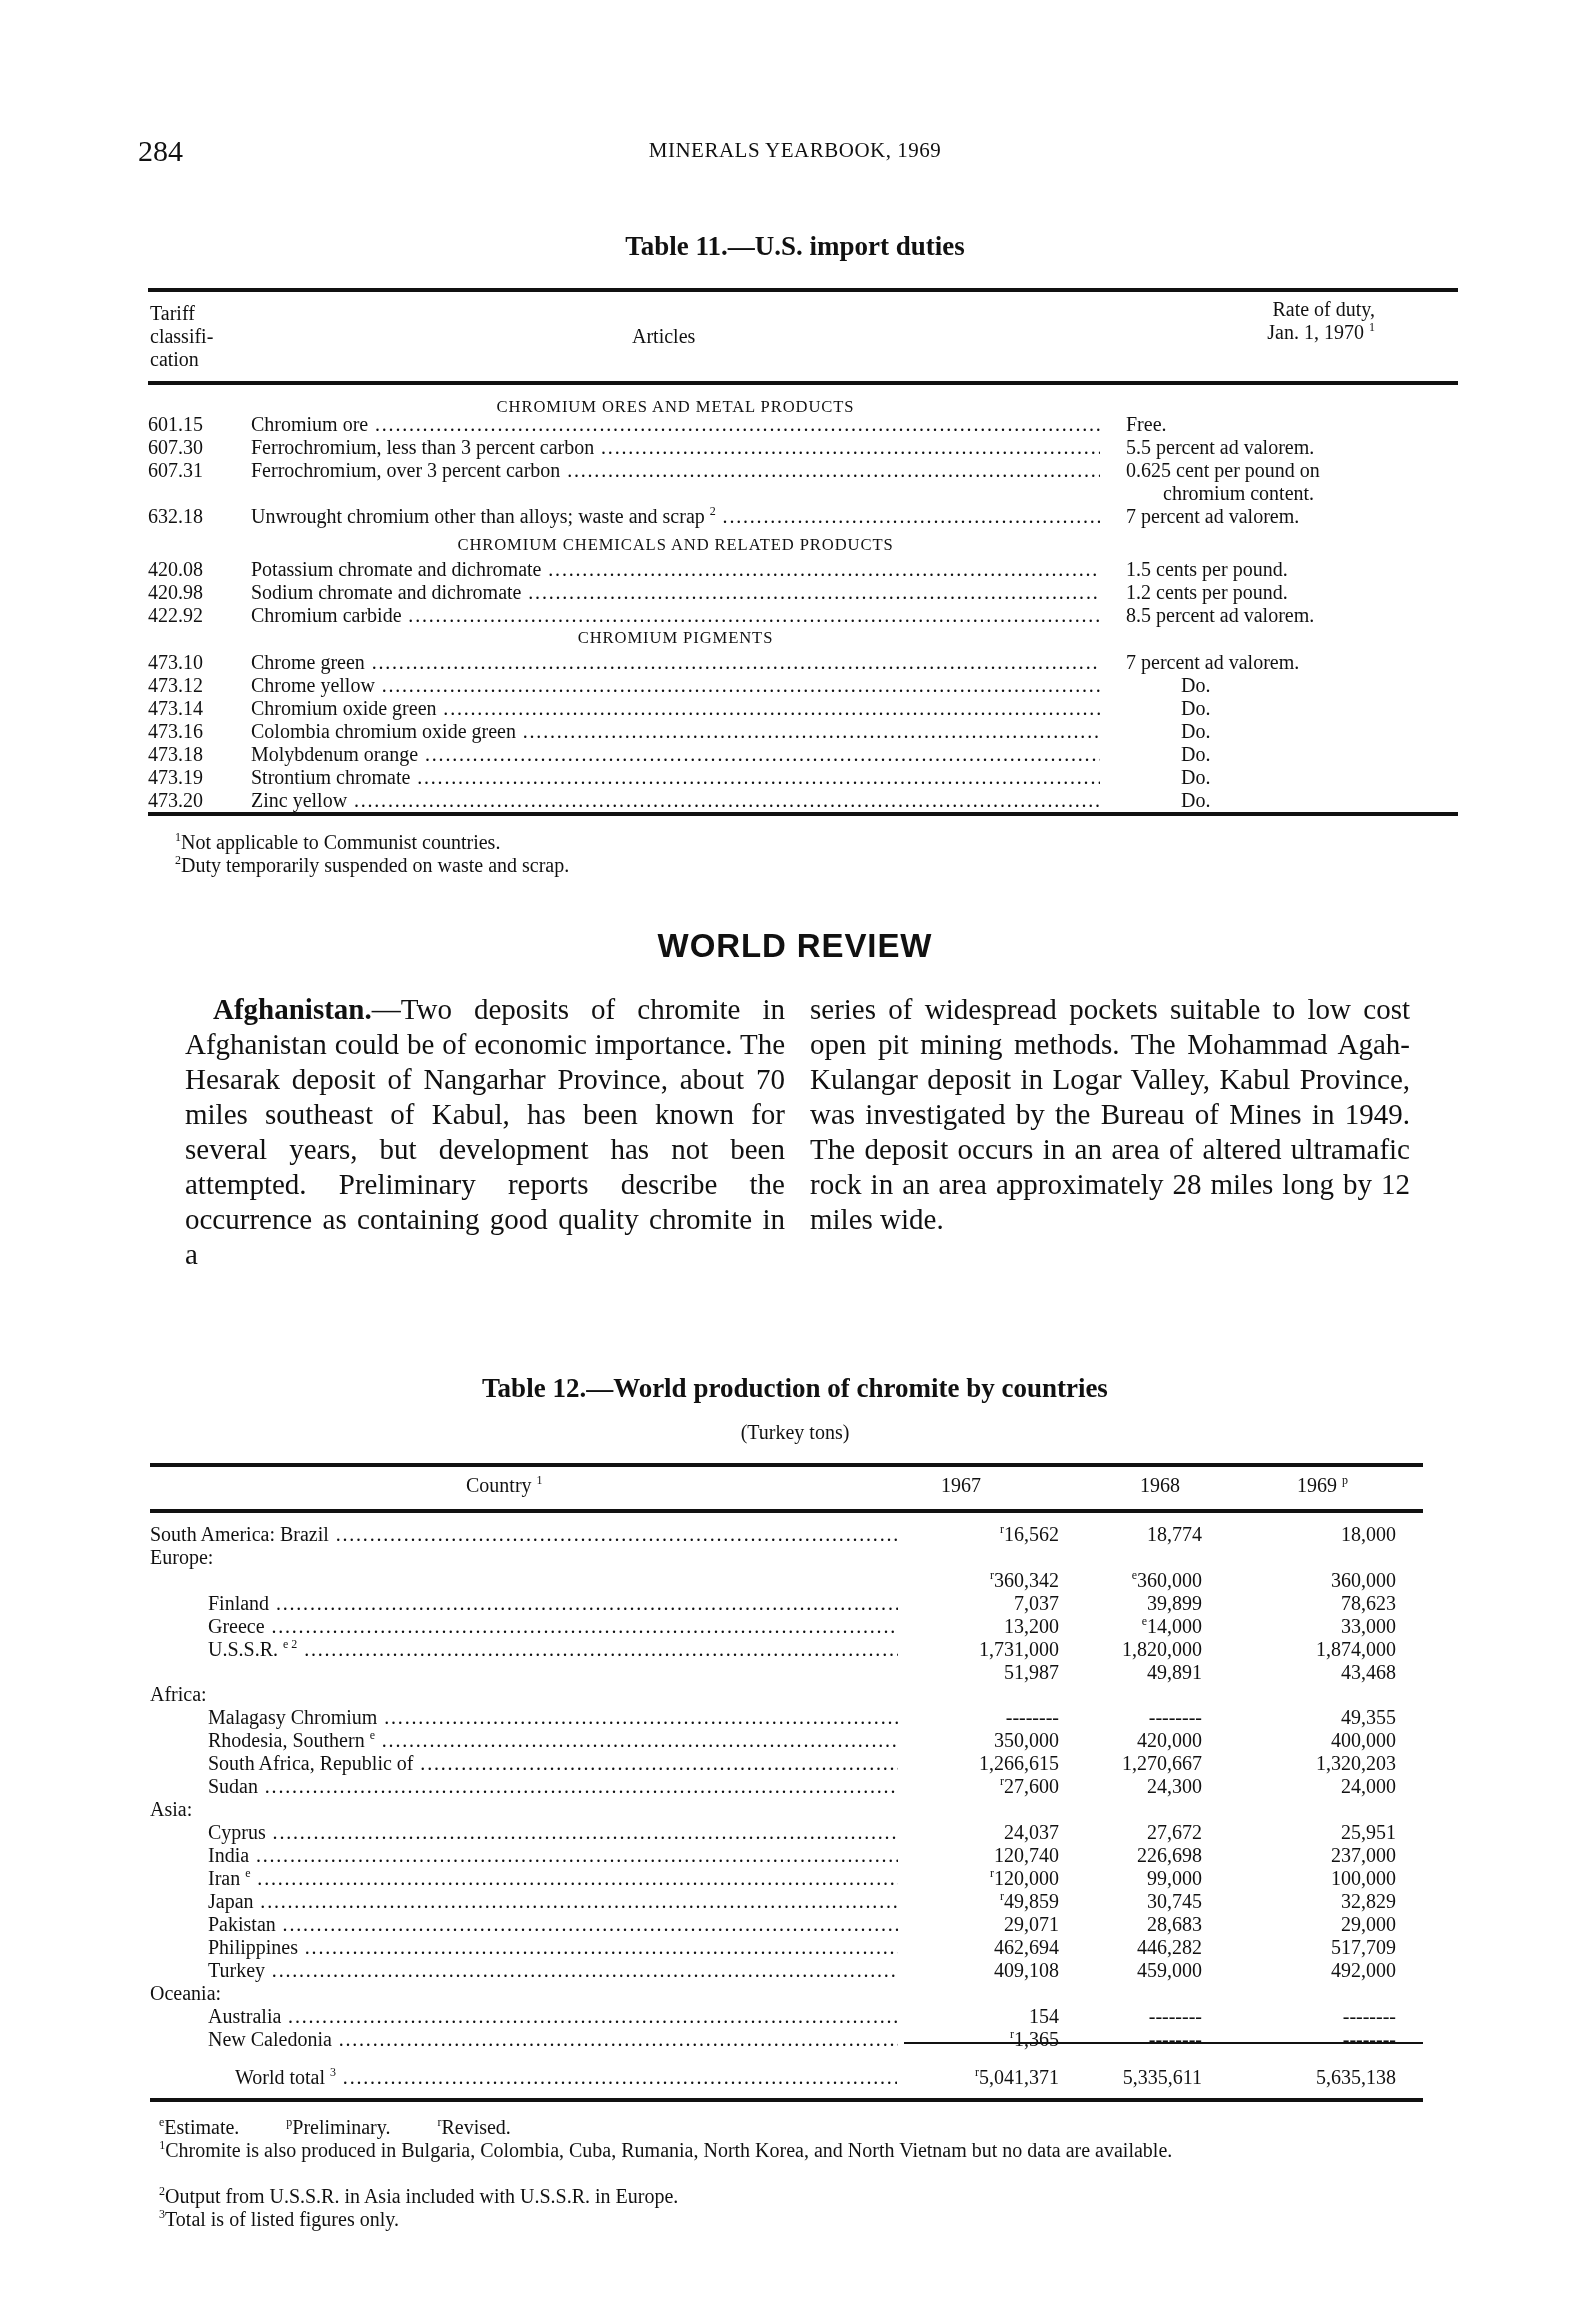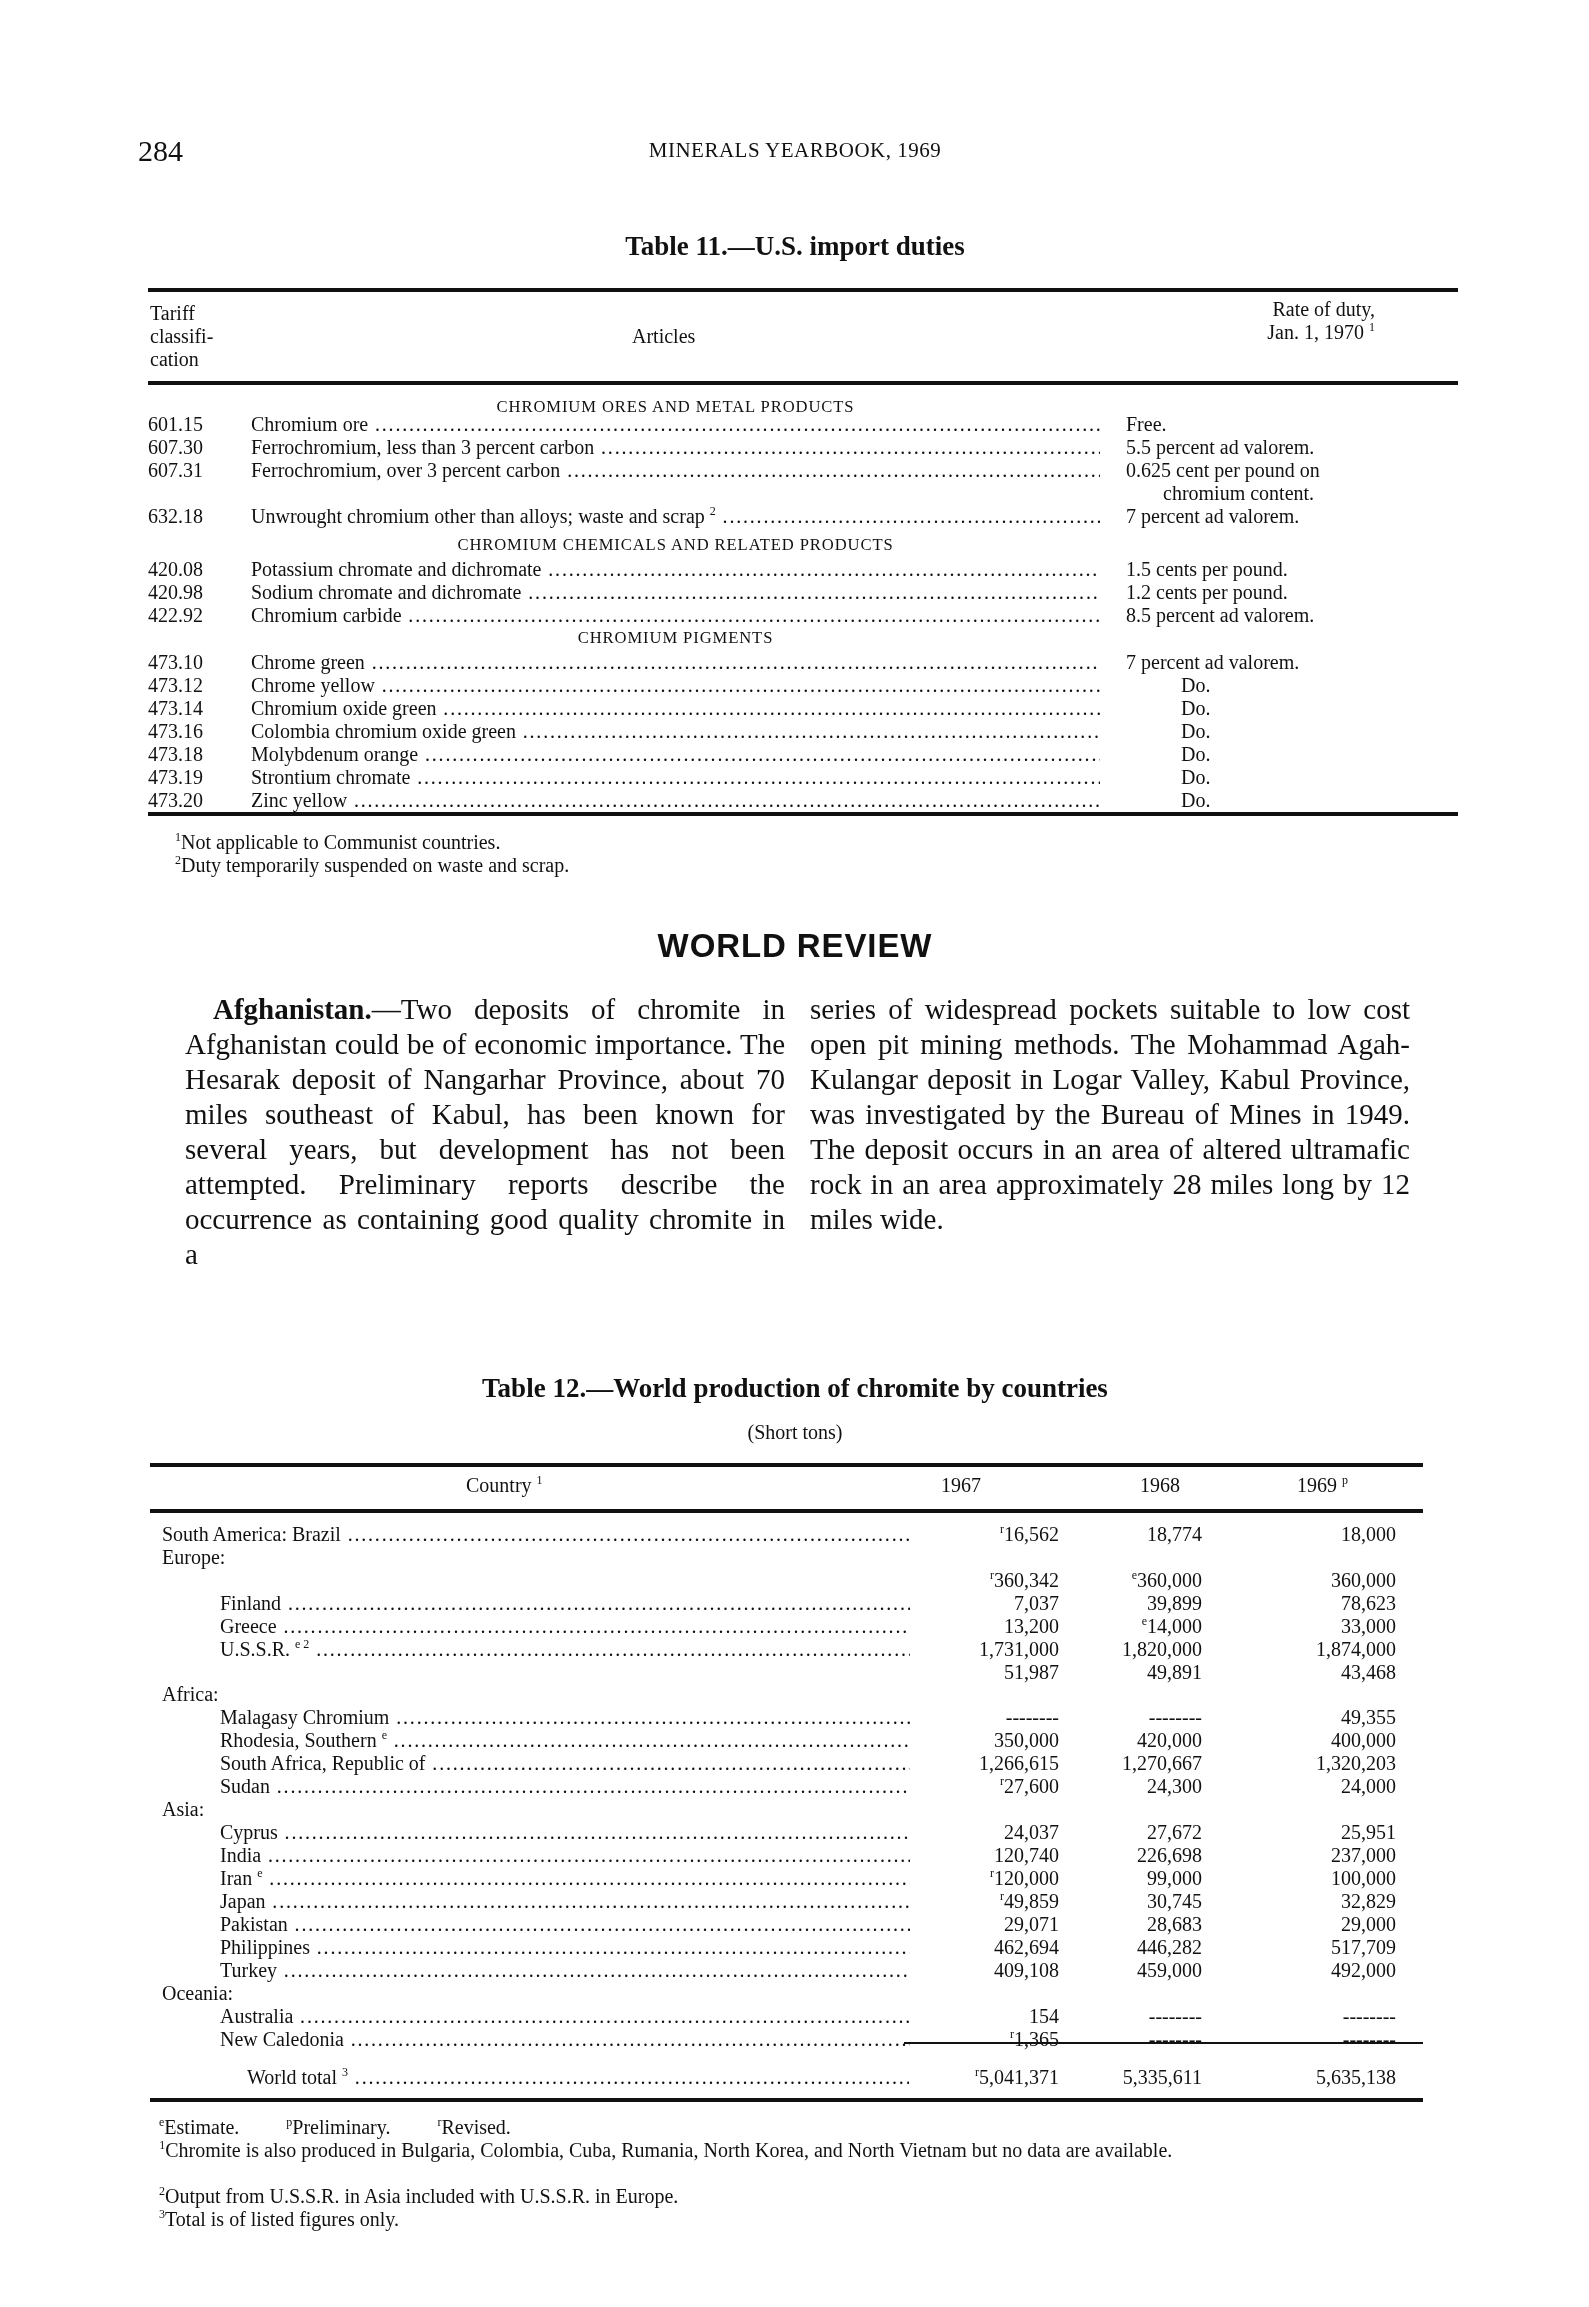--- a/index.html
+++ b/index.html
@@ -25,21 +25,21 @@
   sup { font-size:60%; vertical-align:super; line-height:0; }
   #world-review-heading { left:0; width:1590px; text-align:center; top:927px; font-size:33px; font-weight:bold;
        font-family:"Liberation Sans","DejaVu Sans",sans-serif; letter-spacing:0.9px; }
   .col { position:absolute; top:992px; width:600px; font-size:29px; line-height:35px; text-align:justify; }
   #col-left { left:185px; }
   #col-right { left:810px; }
   #col-left p { text-indent:0; margin:0; }
   .lead-word { font-weight:bold; }
   #t12-subtitle { left:0; width:1590px; text-align:center; top:1421px; font-size:20px; }
   .t12-row { position:absolute; left:150px; width:1255px; font-size:20px; line-height:23px; white-space:nowrap; height:23px; }
-  .t12-country { position:absolute; left:0; width:747px; overflow:hidden;margin-left:12px; }
+  .t12-country { position:absolute; left:0; width:747px; overflow:hidden; }
   .t12-country.indent { left:58px; width:690px; }
   .t12-val { position:absolute; width:120px; text-align:right; }
   .v67 { left:789px; } .v68 { left:932px; } .v69 { left:1126px; }
   .t12-head { position:absolute; font-size:20px; }
 </style>
 </head>
 <body>
 
 <div class="abs" id="page-number">284</div>
 <div class="abs" id="running-head">MINERALS YEARBOOK, 1969</div>
@@ -170,21 +170,21 @@
 
 <div class="abs" id="world-review-heading">WORLD REVIEW</div>
 <div class="col" id="col-left">
   <p style="text-indent:28px;"><span class="lead-word">Afghanistan.</span><span>—Two deposits of chromite in Afghanistan could be of economic importance. The Hesarak deposit of Nangarhar Province, about 70 miles southeast of Kabul, has been known for several years, but development has not been attempted. Preliminary reports describe the occurrence as containing good quality chromite in a</span></p>
 </div>
 <div class="col" id="col-right">
   <p style="margin:0;">series of widespread pockets suitable to low cost open pit mining methods. The Mohammad Agah-Kulangar deposit in Logar Valley, Kabul Province, was investigated by the Bureau of Mines in 1949. The deposit occurs in an area of altered ultramafic rock in an area approximately 28 miles long by 12 miles wide.</p>
 </div>
 
 <div class="abs table-title" style="top:1373px;">Table 12.—World production of chromite by countries</div>
-<div class="abs" id="t12-subtitle">(Short tons)</div>
+<div class="abs" id="t12-subtitle">(Turkey tons)</div>
 <div class="rule thick" style="left:150px; width:1273px; top:1463px;"></div>
 
 <div class="t12-head" style="left:466px; top:1474px;"><span>Country</span> <sup>1</sup></div>
 <div class="t12-head" style="left:941px; top:1474px;">1967</div>
 <div class="t12-head" style="left:1140px; top:1474px;">1968</div>
 <div class="t12-head" style="left:1297px; top:1474px;"><span>1969</span> <sup>p</sup></div>
 <div class="rule thick" style="left:150px; width:1273px; top:1509px;"></div>
 
 <div id="t12-body">
     <div class="t12-row" style="top: 1523px;">

